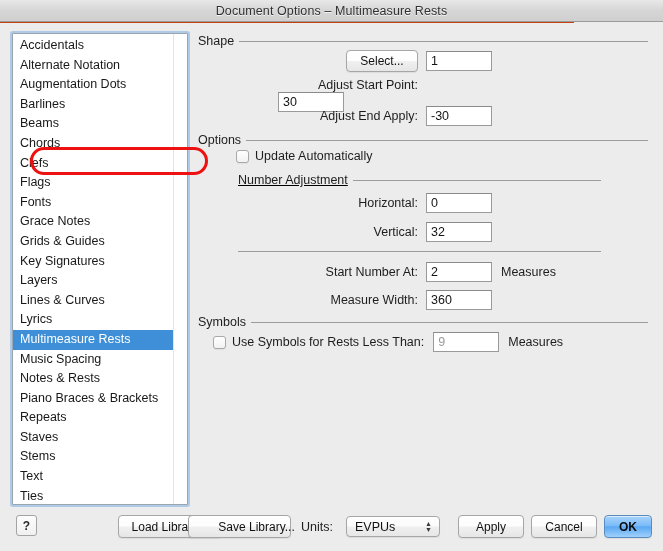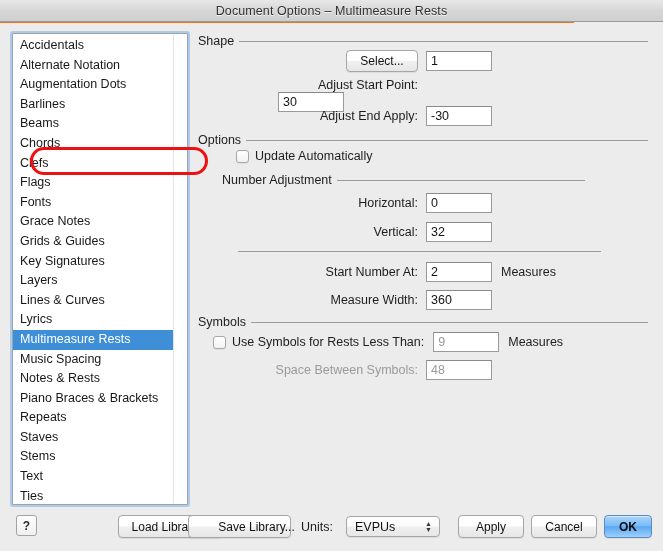--- a/index.html
+++ b/index.html
@@ -8,21 +8,21 @@
   body {
     width: 663px; height: 551px;
     font-family: "Liberation Sans", sans-serif;
     background: #ececec;
     overflow: hidden;
     -webkit-font-smoothing: antialiased;
   }
   .window {
     position: relative;
     width: 574px; height: 551px;
-    background: #f97316;
+    background: #c2410c;
     box-sizing: border-box;
   }
 
   
   .titlebar {
     position: absolute; left: 0; top: 0;
     width: 663px; height: 22px;
     background: linear-gradient(to bottom, #e8e8e8 0%, #d6d6d6 50%, #cfcfcf 100%);
     border-bottom: 1px solid #9b9b9b;
     box-sizing: border-box;
@@ -289,21 +289,21 @@
       <div class="group-title-row" style="left:2px; top:110px; width:450px;">
         <span class="group-title">Options</span>
         <span class="group-rule"></span>
       </div>
 
       <div class="row" style="left:40px; top:126px;">
         <span class="checkbox"></span>
         <span class="check-label">Update Automatically</span>
       </div>
 
-      <div class="group-title-row" style="left:26px; top:150px; width:363px;">
+      <div class="group-title-row" style="left:42px; top:150px; width:363px;text-decoration:underline;">
         <span class="group-title">Number Adjustment</span>
         <span class="group-rule"></span>
       </div>
 
       <div class="row" style="left:0px; top:170px;">
         <span class="field-label" style="width:222px;">Horizontal:</span>
         <div class="textfield" style="width:66px; margin-left:8px;">0</div>
       </div>
 
       <div class="row" style="left:0px; top:199px;">
@@ -329,24 +329,20 @@
         <span class="group-rule"></span>
       </div>
 
       <div class="row" style="left:17px; top:309px;">
         <span class="checkbox"></span>
         <span class="check-label">Use Symbols for Rests Less Than:</span>
         <div class="textfield dim" style="width:66px; margin-left:9px;">9</div>
         <span class="unit-label">Measures</span>
       </div>
 
-      <div class="row" style="left:0px; top:337px;">
-        <span class="field-label dim" style="width:222px;">Space Between Symbols:</span>
-        <div class="textfield dim" style="width:66px; margin-left:8px;">48</div>
-      </div>
 
     </div>
 
     <div class="annot-ellipse" style="left:30px; top:124px; width:178px; height:28px;"></div>
 
   </div>
 
   <div class="bottombar">
     <div class="help-btn">?</div>
 

